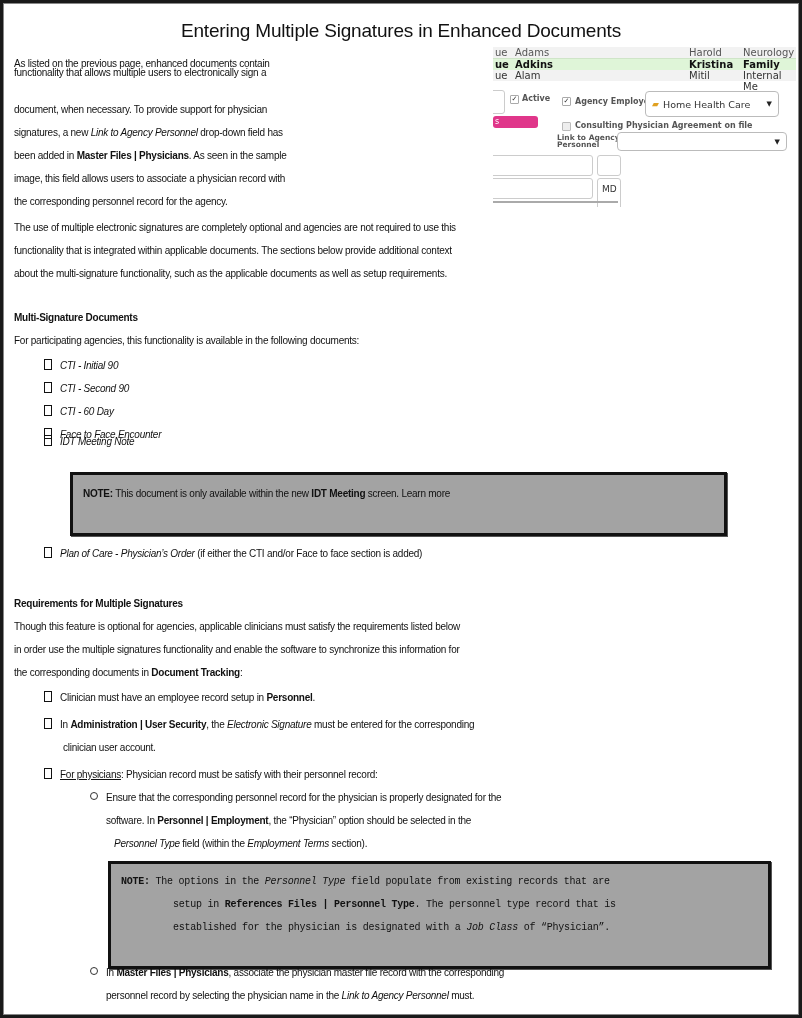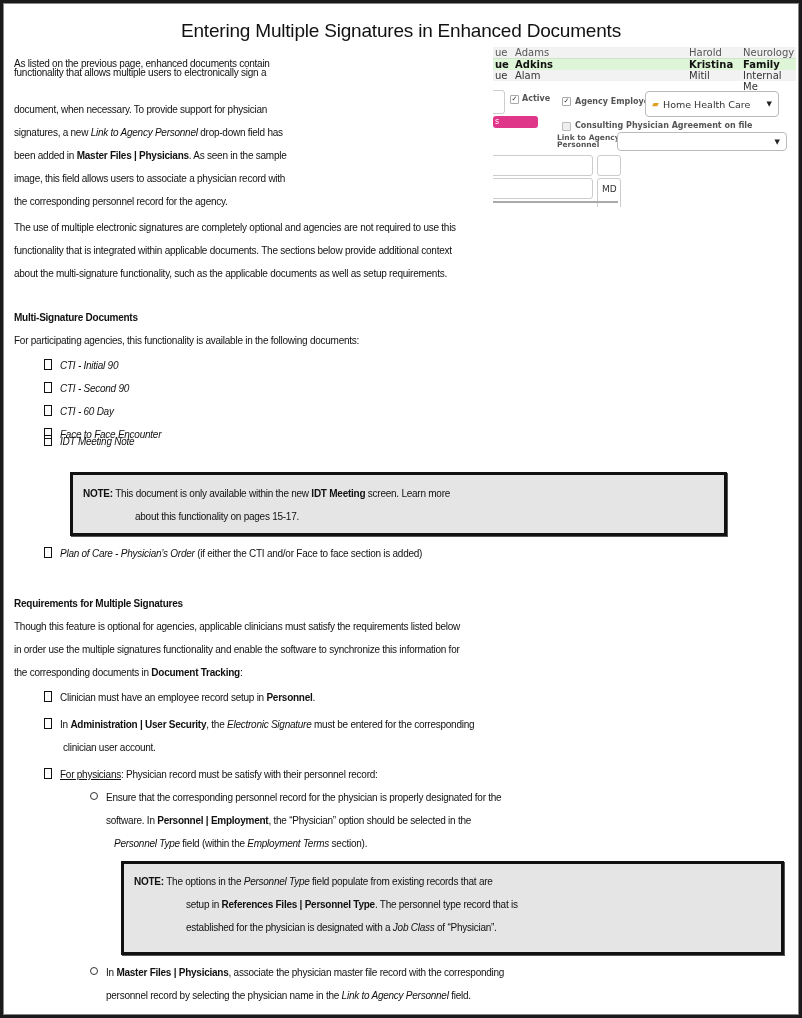--- a/index.html
+++ b/index.html
@@ -10,21 +10,21 @@
   .title { position: absolute; top: 20px; left: 0; width: 802px; text-align: center;
            font-size: 19px; letter-spacing: -0.2px; }
   .t { position: absolute; left: 14px; font-size: 10px; line-height: 23px; letter-spacing: -0.25px; white-space: nowrap; }
   b { font-weight: bold; }
   i { font-style: italic; }
   u { text-decoration: underline; }
   .bul { display: inline-block; width: 8px; height: 11px; border: 1.6px solid #111; box-sizing: border-box;
          margin-right: 8px; vertical-align: -1px; }
   .circ { display: inline-block; width: 8px; height: 8px; border: 1.2px solid #333; border-radius: 50%;
           box-sizing: border-box; margin-right: 8px; vertical-align: 1px; }
-  .note { position: absolute; border: 3px solid #111; box-shadow: 1px 1px 0 #555; background: #e5e5e5; box-sizing: border-box; }
+  .note { position: absolute; border: 3px solid #111; box-shadow: 1px 1px 0 #555; background: #a3a3a3; box-sizing: border-box; }
   .note .lbl { font-weight: bold; }
   
   .shot { position: absolute; left: 493px; top: 47px; width: 303px; height: 160px; overflow: hidden; background: #fff;
           font-family: "DejaVu Sans", sans-serif; }
   .shot .row { position: absolute; left: 0; width: 303px; height: 11px; font-size: 10px; line-height: 11px; color: #333; }
   .shot .row span { position: absolute; }
   .shot .r0 { top: 0; background: #f2f2f2; color: #555; }
   .shot .r1 { top: 11px; background: #dff5d8; font-weight: bold; color: #111; border-top: 1px solid #cfe5c8; border-bottom: 1px solid #cfe5c8; }
   .shot .r2 { top: 23px; background: #f2f2f2; }
   .sm { position: absolute; font-size: 8px; color: #555; font-weight: bold; white-space: nowrap; }
@@ -114,41 +114,40 @@
 <div>
   <div class="t" style="top:354px;left:44px"><span class="bul"></span><i>CTI - Initial 90</i></div>
   <div class="t" style="top:377px;left:44px"><span class="bul"></span><i>CTI - Second 90</i></div>
   <div class="t" style="top:400px;left:44px"><span class="bul"></span><i>CTI - 60 Day</i></div>
   <div class="t" style="top:423px;left:44px"><span class="bul"></span><i>Face to Face Encounter</i></div>
   <div class="t" style="top:430px;left:44px"><span class="bul"></span><i>IDT Meeting Note</i></div>
 </div>
 
 <div class="note" style="left:70px;top:472px;width:657px;height:64px;">
   <div class="t" style="left:10px;top:7px"><b class="lbl">NOTE:</b> <span>This document is only available within the new </span><b>IDT Meeting</b><span> screen. Learn more</span></div>
-  <div class="t" style="left:62px;top:30px">about this functionality on pages 15-17.</div>
 </div>
 
 <div class="t" style="top:542px;left:44px"><span class="bul"></span><i>Plan of Care - Physician’s Order</i><span> (if either the CTI and/or Face to face section is added)</span></div>
 
 <div class="t" style="top:592px;font-weight:bold">Requirements for Multiple Signatures</div>
 <div class="t" style="top:615px">Though this feature is optional for agencies, applicable clinicians must satisfy the requirements listed below</div>
 <div class="t" style="top:638px">in order use the multiple signatures functionality and enable the software to synchronize this information for</div>
 <div class="t" style="top:661px"><span>the corresponding documents in </span><b>Document Tracking</b><span>:</span></div>
 
 <div class="t" style="top:686px;left:44px"><span class="bul"></span><span>Clinician must have an employee record setup in </span><b>Personnel</b><span>.</span></div>
 
 <div class="t" style="top:713px;left:44px"><span class="bul"></span><span>In </span><b>Administration | User Security</b><span>, the </span><i>Electronic Signature</i><span> must be entered for the corresponding</span></div>
 <div class="t" style="top:736px;left:63px">clinician user account.</div>
 
 <div class="t" style="top:763px;left:44px"><span class="bul"></span><u>For physicians</u><span>: Physician record must be satisfy with their personnel record:</span></div>
 
 <div class="t" style="top:786px;left:90px"><span class="circ"></span><span>Ensure that the corresponding personnel record for the physician is properly designated for the</span></div>
 <div class="t" style="top:809px;left:106px"><span>software. In </span><b>Personnel | Employment</b><span>, the “Physician” option should be selected in the</span></div>
 <div class="t" style="top:832px;left:114px"><i>Personnel Type</i><span> field (within the </span><i>Employment Terms</i><span> section).</span></div>
 
-<div class="note" style="left:121px;top:861px;width:663px;height:94px;">
+<div class="note" style="left:108px;top:861px;width:663px;height:108px;font-family:Liberation Mono, monospace;">
   <div class="t" style="left:10px;top:6px"><b>NOTE:</b> <span>The options in the </span><i>Personnel Type</i><span> field populate from existing records that are</span></div>
   <div class="t" style="left:62px;top:52px"><span>established for the physician is designated with a </span><i>Job Class</i><span> of “Physician”.</span></div>
   <div class="t" style="left:62px;top:29px"><span>setup in </span><b>References Files | Personnel Type</b><span>. The personnel type record that is</span></div>
 </div>
 
 <div class="t" style="top:961px;left:90px"><span class="circ"></span><span>In </span><b>Master Files | Physicians</b><span>, associate the physician master file record with the corresponding</span></div>
-<div class="t" style="top:984px;left:106px"><span>personnel record by selecting the physician name in the </span><i>Link to Agency Personnel</i><span> field.</span></div>
+<div class="t" style="top:984px;left:106px"><span>personnel record by selecting the physician name in the </span><i>Link to Agency Personnel</i><span> must.</span></div>
 
 </body></html>

